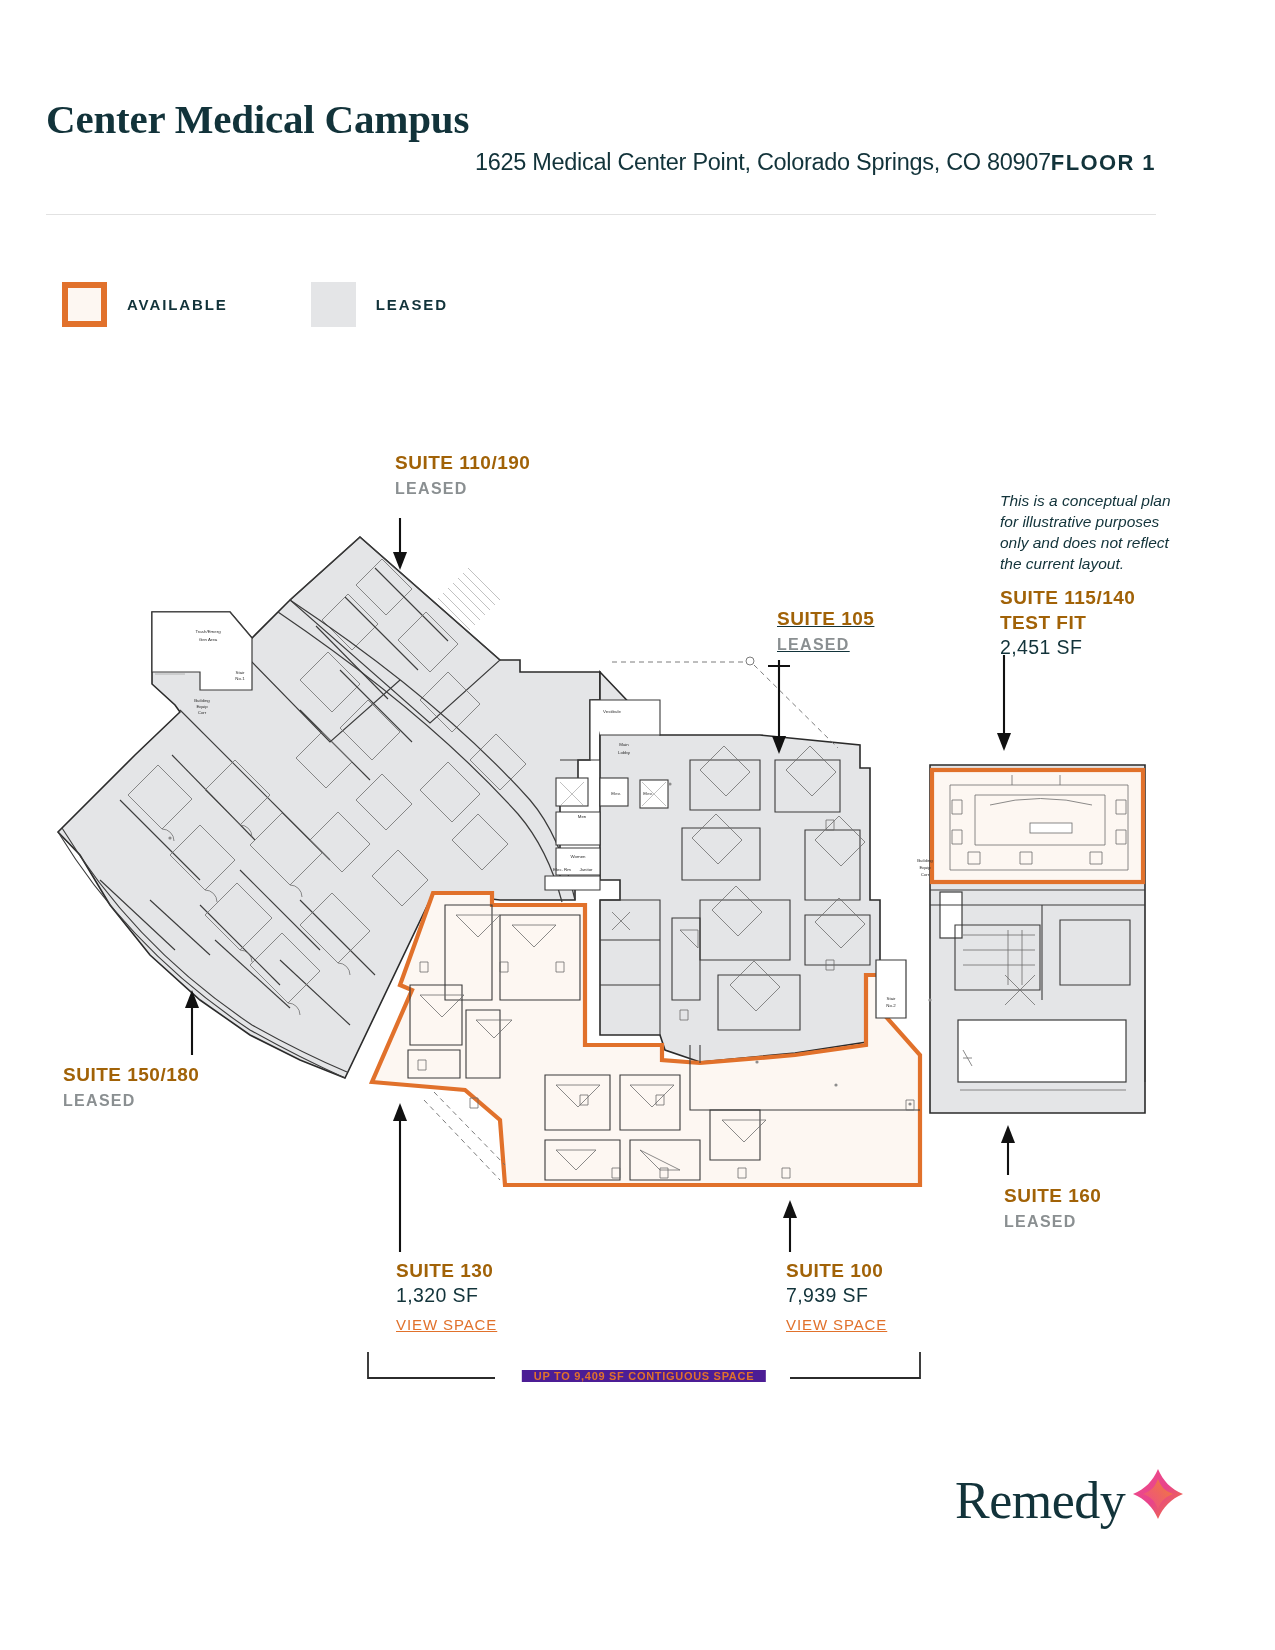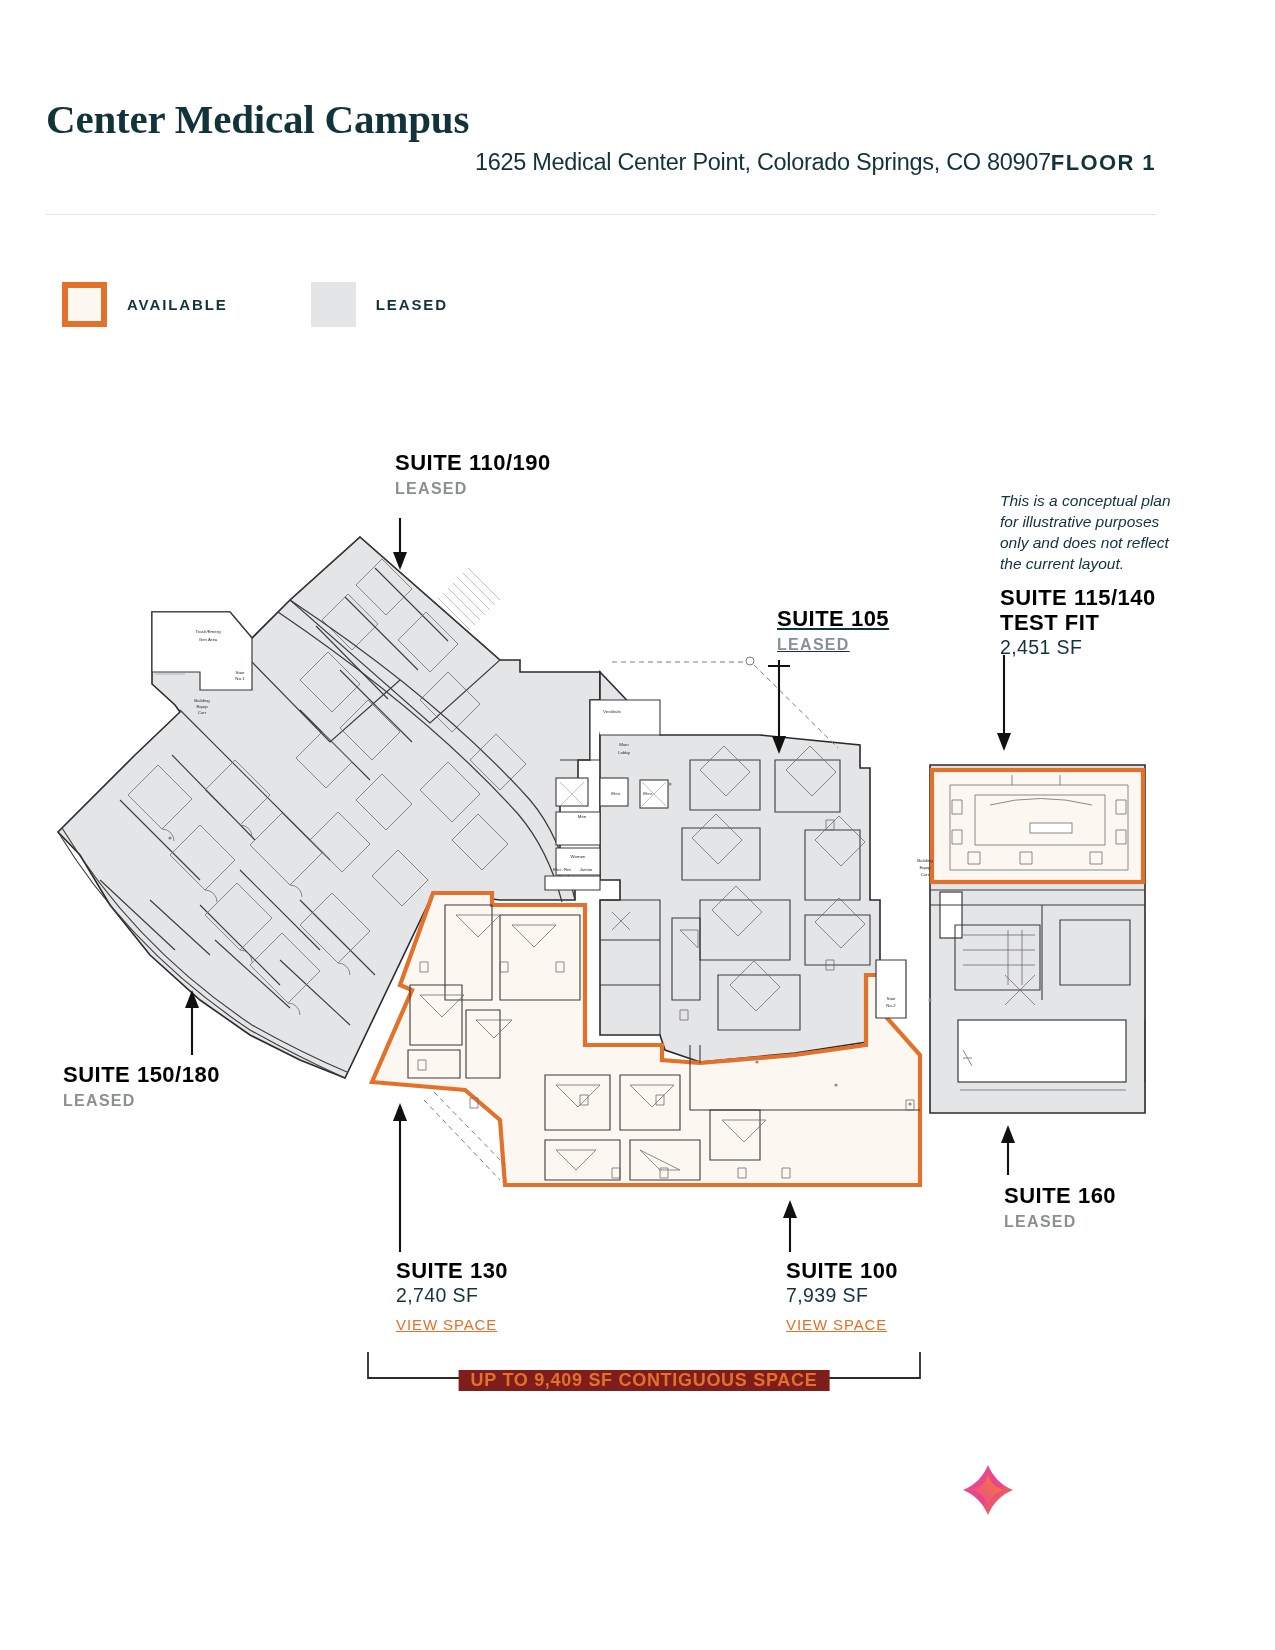--- a/index.html
+++ b/index.html
@@ -89,24 +89,24 @@
     margin-left: 20px;
     font-size: 15px;
     font-weight: bold;
     letter-spacing: 1.9px;
     color: #12333a;
   }
 
   
   .callout { position: absolute; }
   .co-suite {
-    font-size: 22px;
+    font-size: 19px;
     font-weight: bold;
     letter-spacing: 0.5px;
-    color: #000000;
+    color: #a16207;
     white-space: nowrap;
     line-height: 25px;
   }
   .co-status {
     font-size: 16px;
     font-weight: bold;
     letter-spacing: 1.3px;
     color: #8a8f91;
     margin-top: 5px;
     white-space: nowrap;
@@ -155,23 +155,23 @@
     left: 368px;
     top: 1348px;
     width: 552px;
     height: 48px;
   }
   .bracket-text {
     position: absolute;
     left: 50%;
     top: 22px;
     transform: translateX(-50%);
-    background: #7f1d1d;
+    background: #4c1d95;
     padding: 0 12px;
-    font-size: 18px;
+    font-size: 11px;
     font-weight: bold;
     letter-spacing: 0.7px;
     color: #e1712b;
     white-space: nowrap;
   }
 
   
   .logo {
     position: absolute;
     left: 955px;
@@ -532,40 +532,41 @@
   <div class="co-sf">2,451 SF</div>
 </div>
 
 <div class="callout" style="left:63px; top:1062px;">
   <div class="co-suite">SUITE 150/180</div>
   <div class="co-status">LEASED</div>
 </div>
 
 <div class="callout" style="left:396px; top:1258px;">
   <div class="co-suite">SUITE 130</div>
-  <div class="co-sf">2,740 SF</div>
+  <div class="co-sf">1,320 SF</div>
   <a class="co-view" href="#">VIEW SPACE</a>
 </div>
 
 <div class="callout" style="left:786px; top:1258px;">
   <div class="co-suite">SUITE 100</div>
   <div class="co-sf">7,939 SF</div>
   <a class="co-view" href="#">VIEW SPACE</a>
 </div>
 
 <div class="callout" style="left:1004px; top:1183px;">
   <div class="co-suite">SUITE 160</div>
   <div class="co-status">LEASED</div>
 </div>
 
 <div class="bracket">
   <div class="bracket-text">UP TO 9,409 SF CONTIGUOUS SPACE</div>
 </div>
 
 <div class="logo">
+  <div class="logo-word">Remedy</div>
   <svg class="logo-mark" width="58" height="58" viewBox="0 0 58 58" xmlns="http://www.w3.org/2000/svg">
     <defs>
       <linearGradient id="gm" x1="0" y1="0" x2="1" y2="1">
         <stop offset="0%" stop-color="#ef4d8c"></stop>
         <stop offset="52%" stop-color="#e8448a"></stop>
         <stop offset="100%" stop-color="#f07f2c"></stop>
       </linearGradient>
       <linearGradient id="gm2" x1="1" y1="0" x2="0" y2="1">
         <stop offset="0%" stop-color="#f2862a"></stop>
         <stop offset="100%" stop-color="#ee4b8d"></stop>

